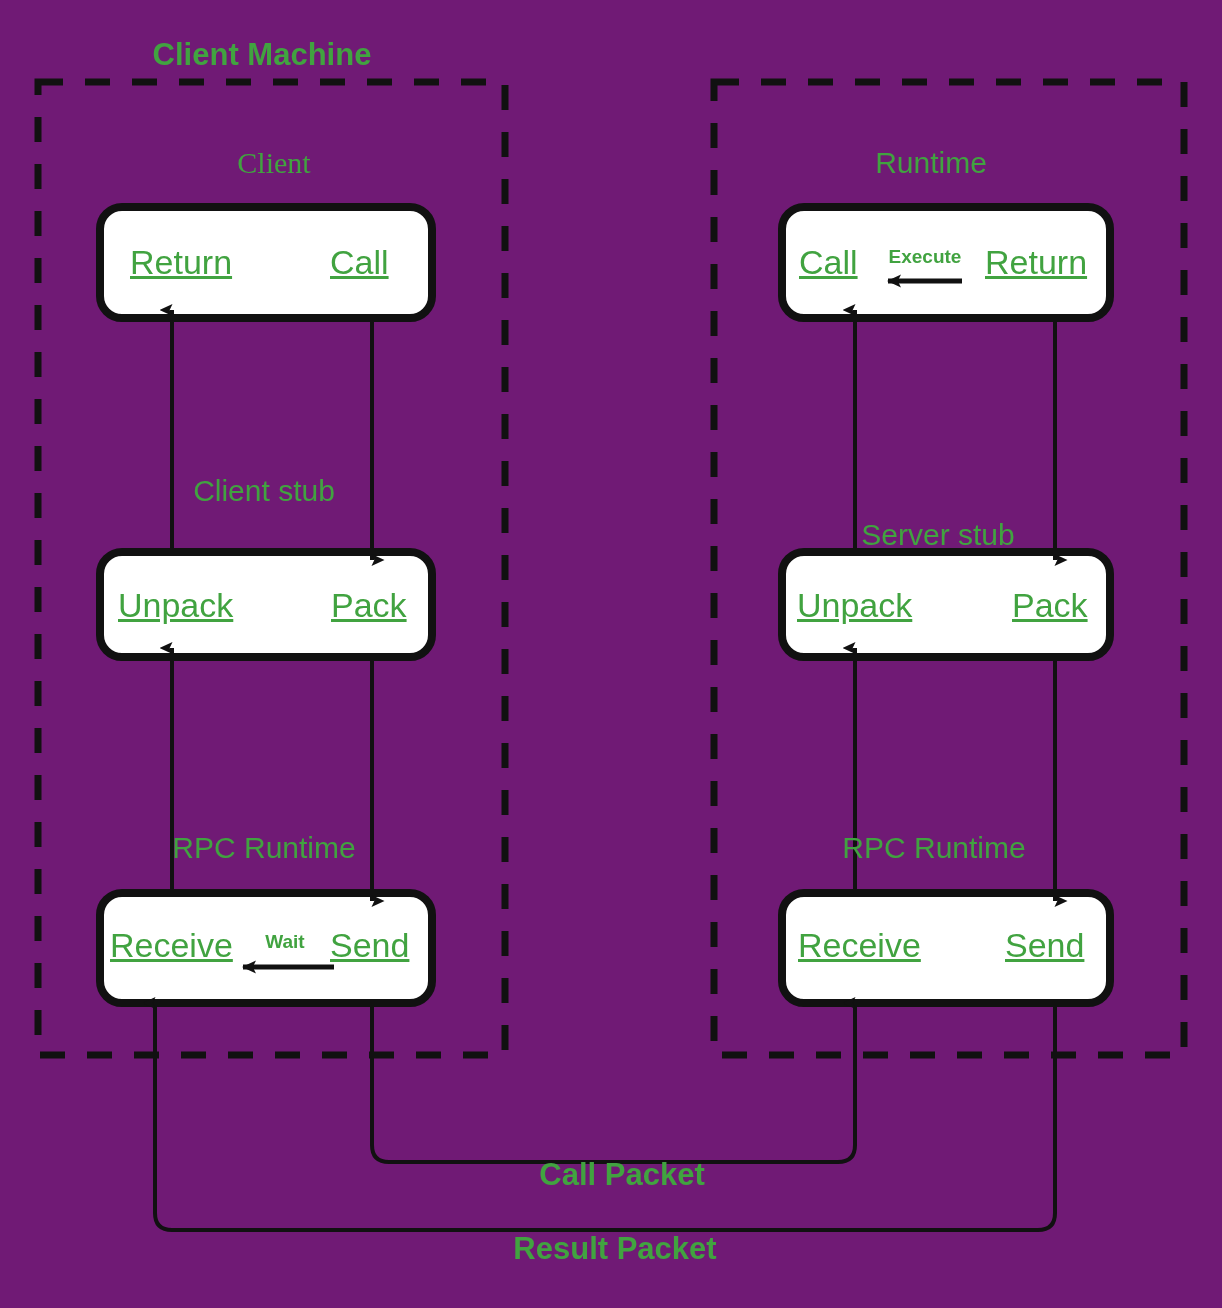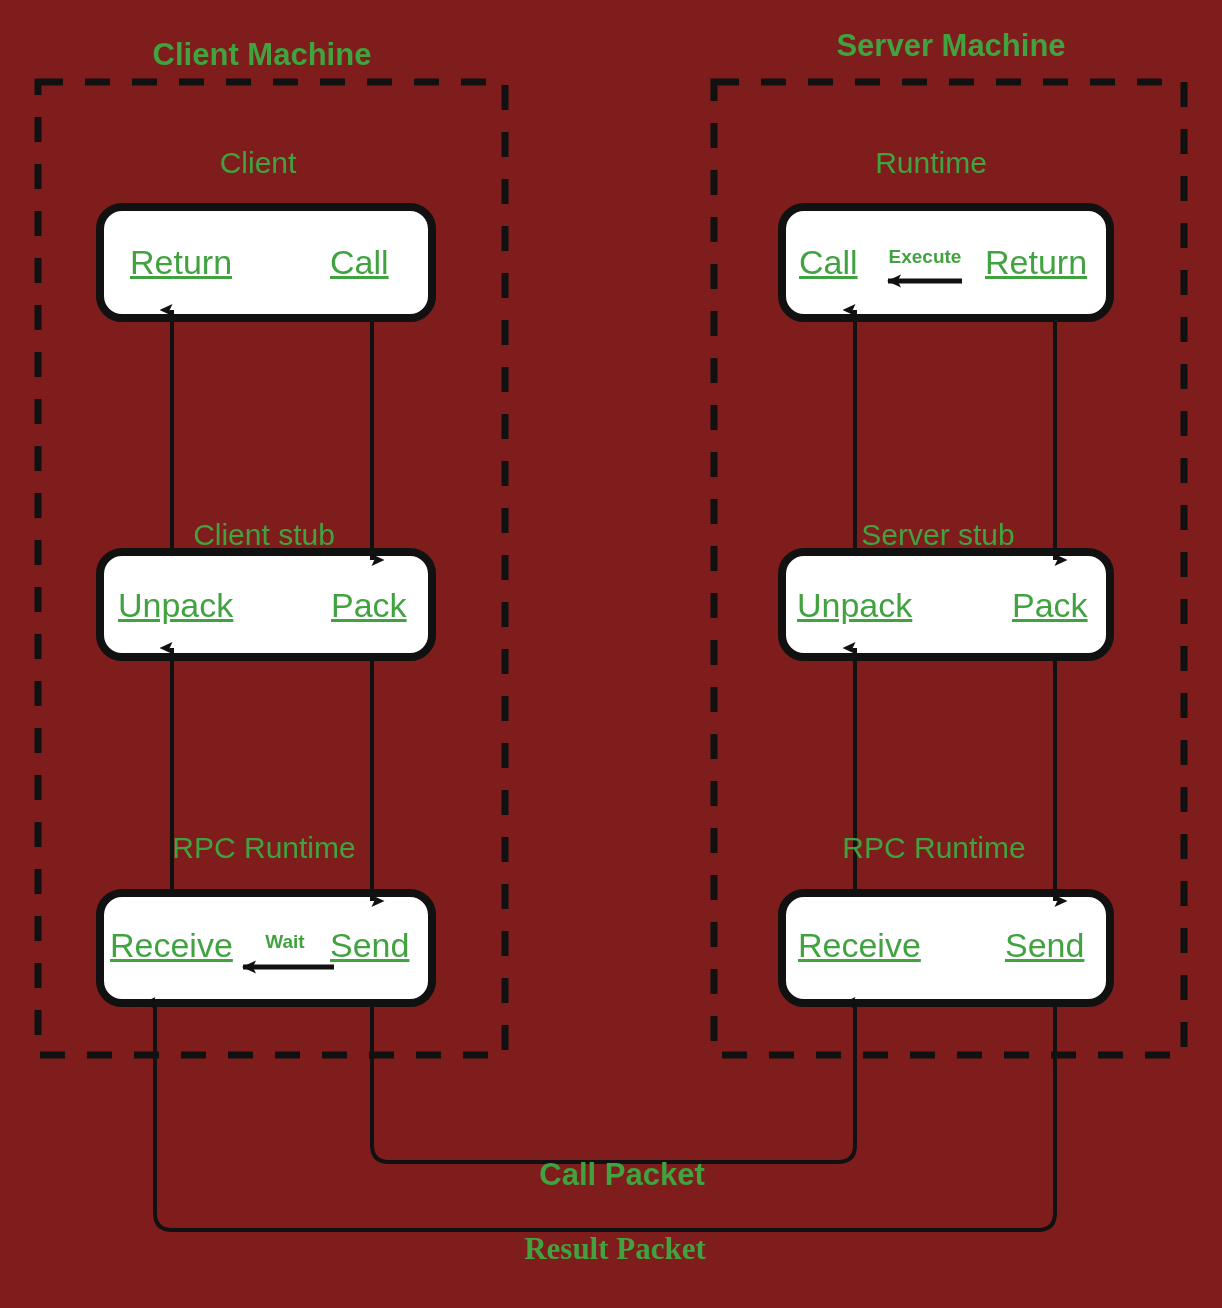--- a/index.html
+++ b/index.html
@@ -4,21 +4,21 @@
 <style>
   html, body {
     margin: 0;
     padding: 0;
     background: #ffffff;
   }
   #canvas {
     position: relative;
     width: 1222px;
     height: 1308px;
-    background: #7f1d1d;
+    background: #701a75;
     font-family: "Liberation Sans", sans-serif;
     overflow: hidden;
   }
   #vector-layer {
     position: absolute;
     left: 0;
     top: 0;
     width: 1222px;
     height: 1308px;
   }
@@ -111,24 +111,23 @@
     <line x1="334" y1="967" x2="243" y2="967" stroke="#111111" stroke-width="5" marker-end="url(#ah-side)"></line>
 
     <path d="M372 1003 L372 1145 Q372 1162 389 1162 L838 1162 Q855 1162 855 1145 L855 1003" fill="none" stroke="#111111" stroke-width="4" stroke-linecap="butt"></path>
     <path d="M1055 1003 L1055 1213 Q1055 1230 1038 1230 L172 1230 Q155 1230 155 1213 L155 1003" fill="none" stroke="#111111" stroke-width="4" stroke-linecap="butt"></path>
 
     <line x1="855" y1="1043" x2="855" y2="1003" stroke="#111111" stroke-width="4" marker-end="url(#ah-up)"></line>
     <line x1="155" y1="1043" x2="155" y2="1003" stroke="#111111" stroke-width="4" marker-end="url(#ah-up)"></line>
   </svg>
 
   <div class="lbl machine-title ctr" style="left:262px; top:39px;">Client Machine</div>
-  <div class="lbl machine-title ctr" style="left:951px; top:30px;">Server Machine</div>
 
-  <div class="lbl layer-title ctr" style="left:258px; top:148px;">Client</div>
-  <div class="lbl layer-title ctr" style="left:264px; top:520px;">Client stub</div>
+  <div class="lbl layer-title ctr" style="left:274px; top:148px;font-family:Liberation Serif, serif;">Client</div>
+  <div class="lbl layer-title ctr" style="left:264px; top:476px;">Client stub</div>
   <div class="lbl layer-title ctr" style="left:264px; top:833px;">RPC Runtime</div>
 
   <div class="lbl layer-title ctr" style="left:931px; top:148px;">Runtime</div>
   <div class="lbl layer-title ctr" style="left:938px; top:520px;">Server stub</div>
   <div class="lbl layer-title ctr" style="left:934px; top:833px;">RPC Runtime</div>
 
   <div class="lbl node-label" style="left:130px; top:245px;">Return</div>
   <div class="lbl node-label" style="left:330px; top:245px;">Call</div>
 
   <div class="lbl node-label" style="left:118px; top:588px;">Unpack</div>
@@ -142,15 +141,15 @@
   <div class="lbl node-label" style="left:985px; top:245px;">Return</div>
   <div class="lbl mini-label ctr" style="left:925px; top:247px;">Execute</div>
 
   <div class="lbl node-label" style="left:797px; top:588px;">Unpack</div>
   <div class="lbl node-label" style="left:1012px; top:588px;">Pack</div>
 
   <div class="lbl node-label" style="left:798px; top:928px;">Receive</div>
   <div class="lbl node-label" style="left:1005px; top:928px;">Send</div>
 
   <div class="lbl packet-label ctr" style="left:622px; top:1115px;margin-top:44px;">Call Packet</div>
-  <div class="lbl packet-label ctr" style="left:615px; top:1233px;font-family:Liberation Serif, serif;">Result Packet</div>
+  <div class="lbl packet-label ctr" style="left:615px; top:1233px;">Result Packet</div>
 
 </div>
 
 </body></html>

